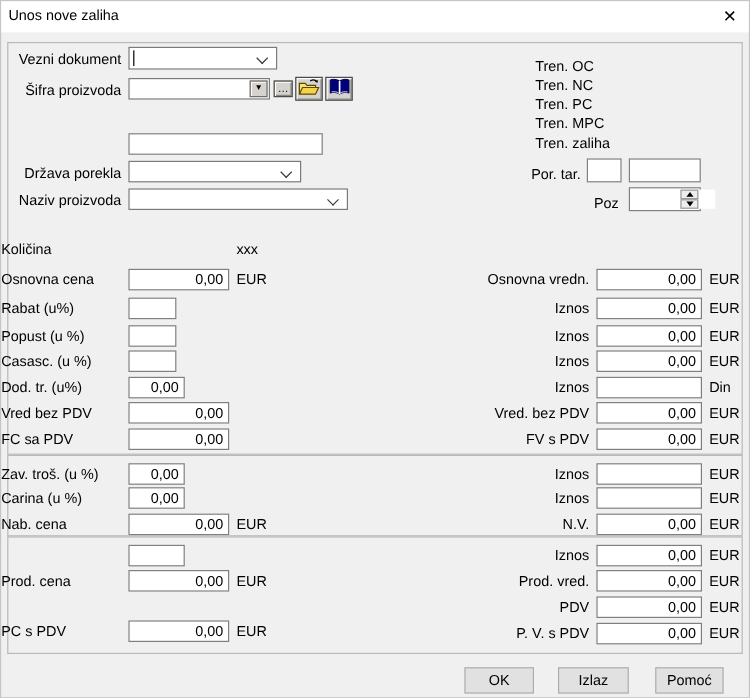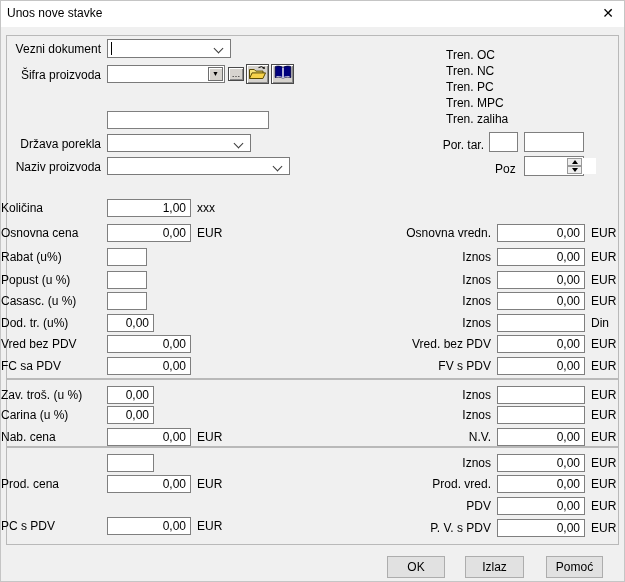--- a/index.html
+++ b/index.html
@@ -50,21 +50,21 @@
     box-sizing:border-box;display:flex;align-items:center;justify-content:center;padding:0;}
   .spin-up{top:1px;} .spin-dn{top:9px;}
   .tu{width:0;height:0;border-left:3px solid transparent;border-right:3px solid transparent;border-bottom:4px solid #000;}
   .td{width:0;height:0;border-left:3px solid transparent;border-right:3px solid transparent;border-top:4px solid #000;}
 </style>
 </head>
 <body>
 
 <div class="dialog">
   <div class="titlebar">
-    <span class="title">Unos nove stavke</span>
+    <span class="title">Unos nove zaliha</span>
     <span class="closex">✕</span>
   </div>
 
   <div class="gb" id="gb1"></div>
   <div class="gb" id="gb2"></div>
   <div class="gb" id="gb3"></div>
 
   <span class="lab rt" style="left:0;width:100px;top:41px">Vezni dokument</span>
   <div class="combo" style="left:106px;top:38px;width:124px;height:19px">
     <div class="caret"></div>
@@ -121,21 +121,20 @@
     <button class="spinbtn spin-up">
         <span class="tu"></span>
       </button>
     <button class="spinbtn spin-dn">
         <span class="td"></span>
       </button>
   </div>
 
   <div class="row fl" style="top:198px">
     <span class="lab">Količina</span>
-    <input class="inp w84" value="1,00" style="">
     <span class="unit">xxx</span>
   </div>
 
   <div class="row fl" style="top:223px">
     <span class="lab">Osnovna cena</span>
     <input class="inp w84" value="0,00" style="">
     <span class="unit">EUR</span>
   </div>
   <div class="row fl" style="top:247px">
     <span class="lab">Rabat (u%)</span>

